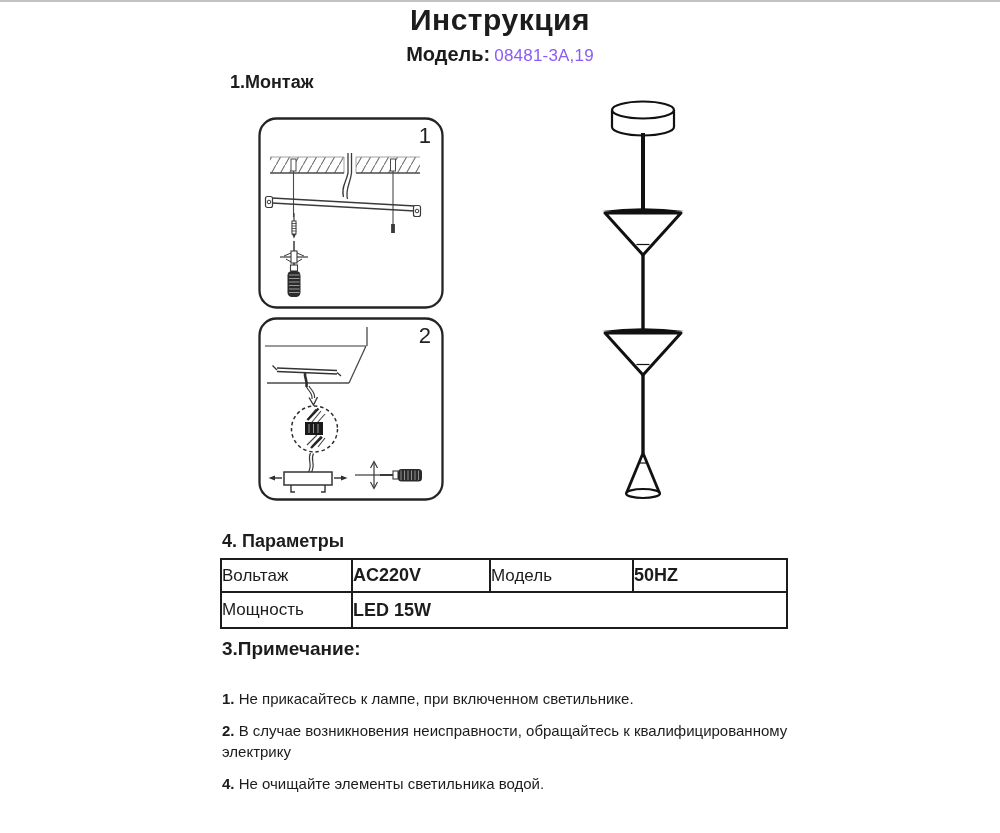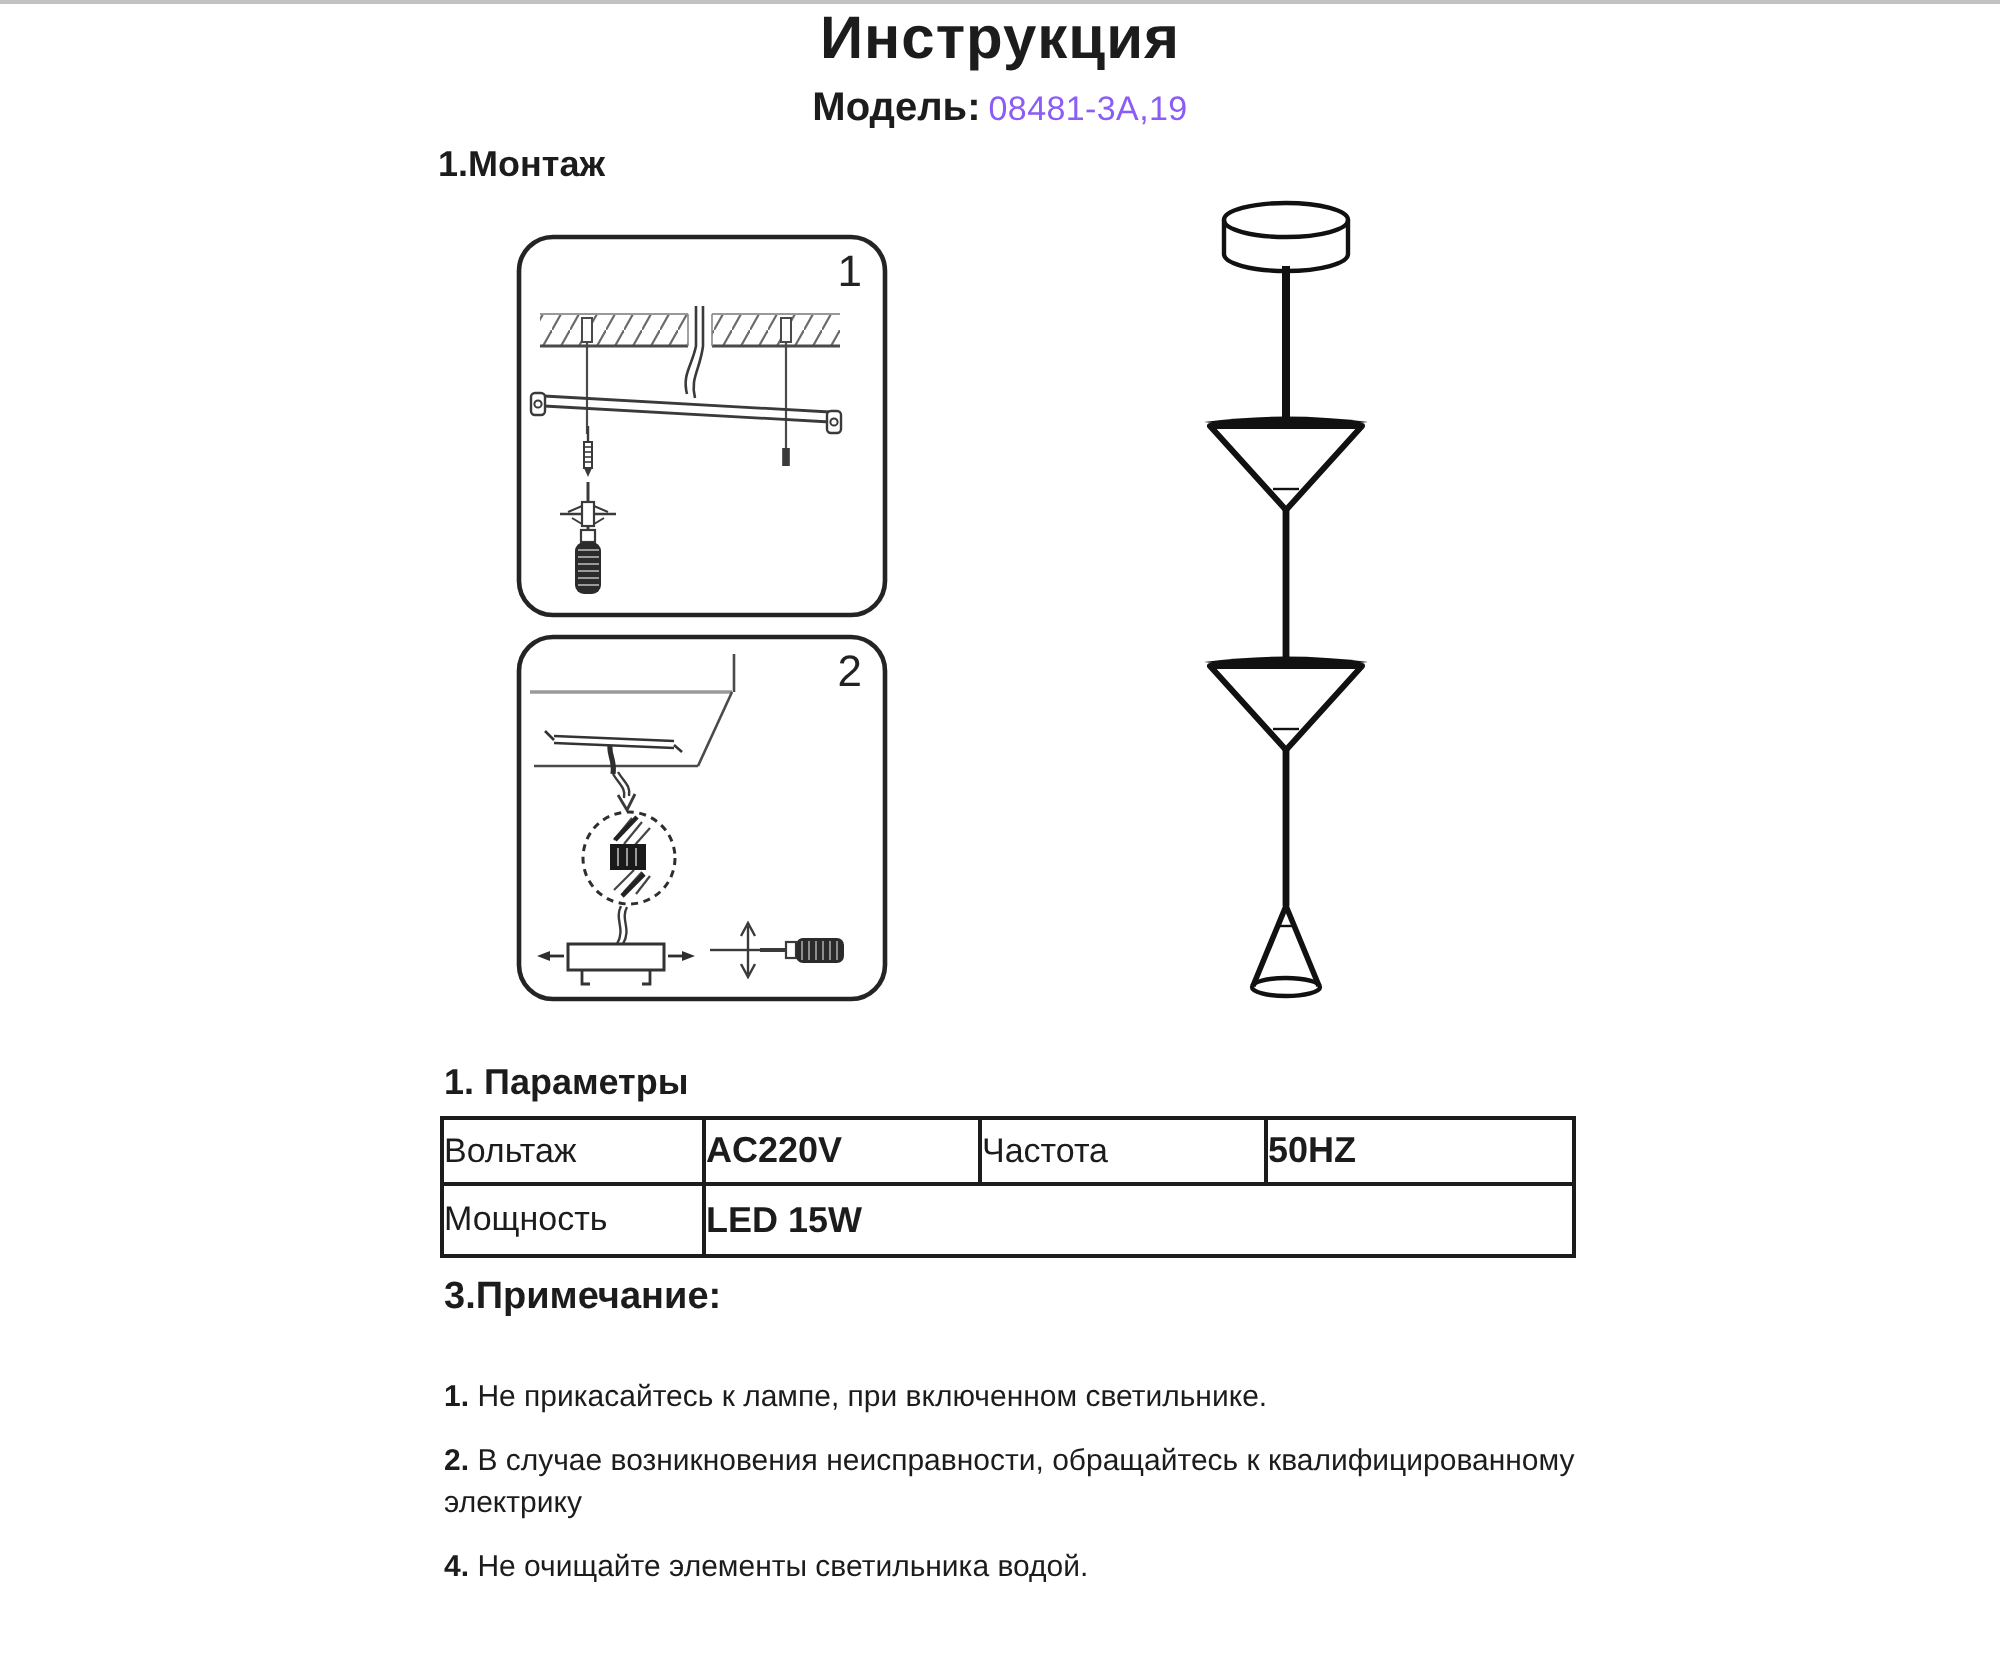--- a/index.html
+++ b/index.html
@@ -11,21 +11,21 @@
   .title {
     position:absolute; top:1px; left:0; right:0; text-align:center;
     font-size:30px; font-weight:bold; letter-spacing:0.5px;
   }
   .model-row {
     position:absolute; top:41px; left:0; right:0;
     display:flex; justify-content:center; align-items:baseline; gap:4px;
   }
   .model-label { font-size:20px; font-weight:bold; }
   .model-value { font-size:17px; color:#8b5cf6; letter-spacing:0.2px; }
-  .h-montage { position:absolute; left:219px; top:70px; font-size:18px; font-weight:bold; }
+  .h-montage { position:absolute; left:230px; top:70px; font-size:18px; font-weight:bold; }
   .diagram-box { position:absolute; left:258px; width:186px; }
   .box1 { top:115px; height:192px; }
   .box2 { top:315px; height:184px; }
   .step-num { position:absolute; top:6px; right:13px; font-size:22px; color:#222; }
   .lamp { position:absolute; left:573px; top:95px; width:140px; height:410px; }
   .h-params { position:absolute; left:222px; top:529px; font-size:18px; font-weight:bold; }
   .params-table {
     position:absolute; left:220px; top:556px; width:566px;
     border-collapse:collapse; table-layout:fixed;
   }
@@ -212,34 +212,34 @@
       <line x1="70" y1="278" x2="70" y2="356" stroke="#111" stroke-width="3.4"></line>
       <g fill="none" stroke="#111" stroke-width="2.8" stroke-linejoin="round">
         <line x1="70" y1="356" x2="53.5" y2="396"></line>
         <line x1="70" y1="356" x2="86.5" y2="396"></line>
       </g>
       <ellipse cx="70" cy="396.5" rx="17" ry="4.5" fill="none" stroke="#111" stroke-width="2.2"></ellipse>
       <line x1="66.5" y1="366" x2="73.5" y2="366" stroke="#111" stroke-width="1.2"></line>
     </svg>
   </div>
 
-  <div class="h-params">1. Параметры</div>
+  <div class="h-params">4. Параметры</div>
 
   <table class="params-table">
     <colgroup>
       <col style="width:131px">
         <col style="width:138px">
         <col style="width:143px">
         <col style="width:154px">
     </colgroup>
     <tbody>
       <tr>
         <td class="lbl">Вольтаж</td>
         <td class="val">AC220V</td>
-        <td class="lbl">Частота</td>
+        <td class="lbl">Модель</td>
         <td class="val">50HZ</td>
       </tr>
       <tr class="r2">
         <td class="lbl">Мощность</td>
         <td class="val" colspan="3">LED 15W</td>
       </tr>
     </tbody>
   </table>
 
   <div class="h-notes">3.Примечание:</div>

